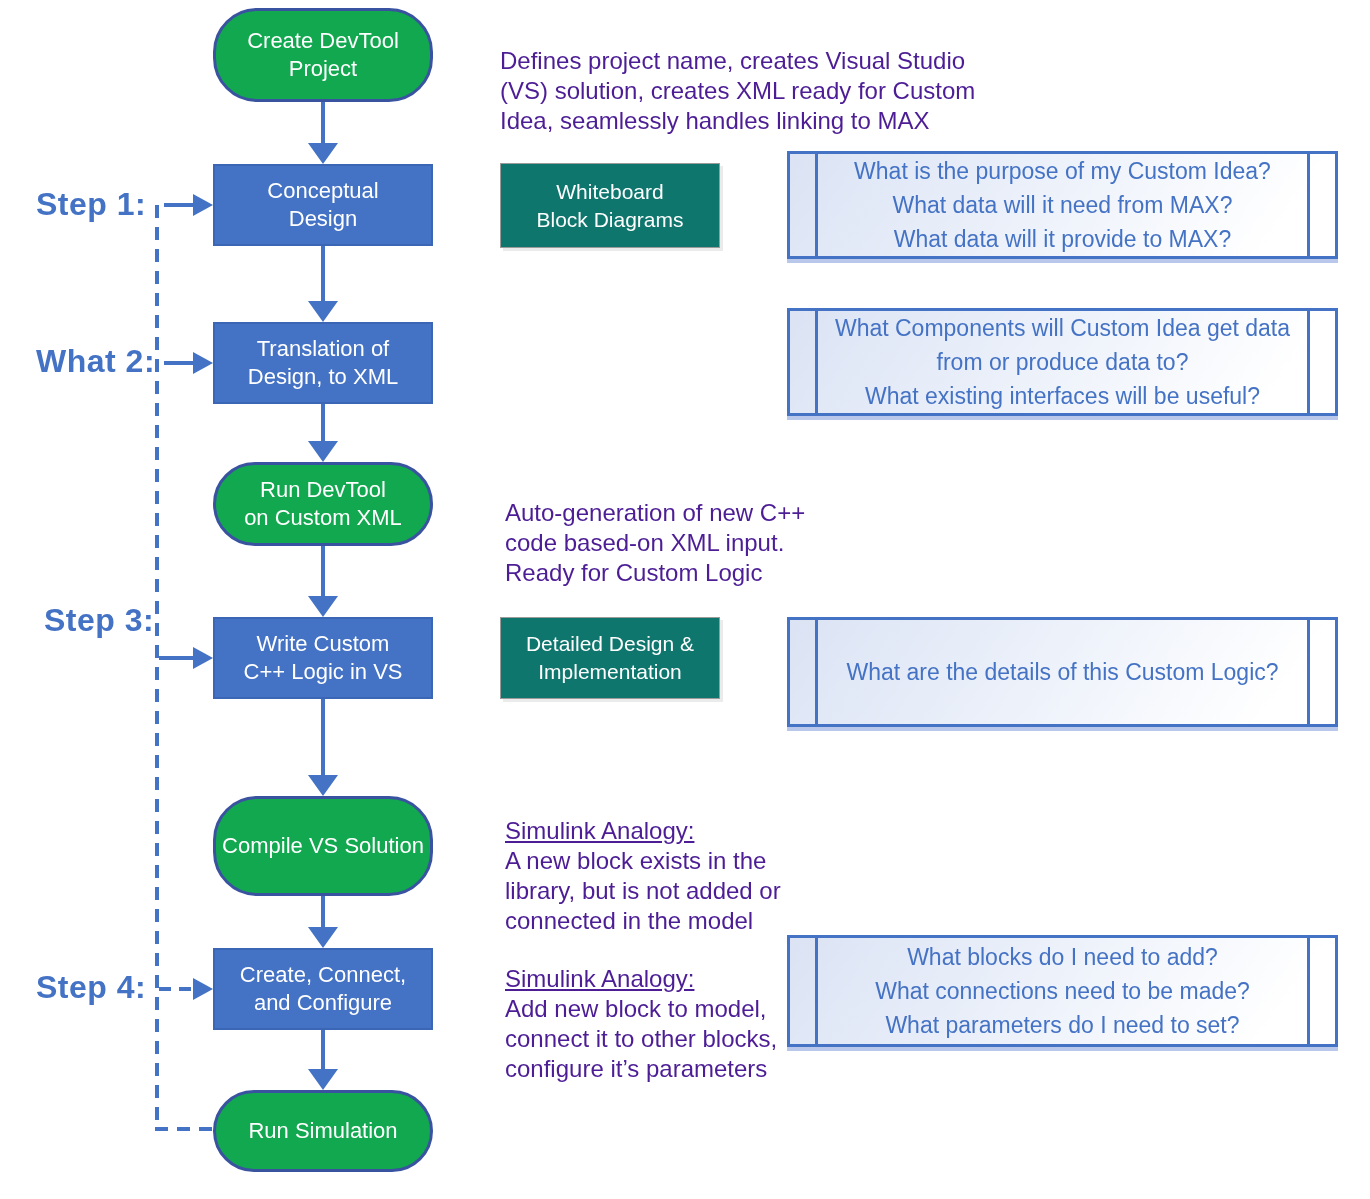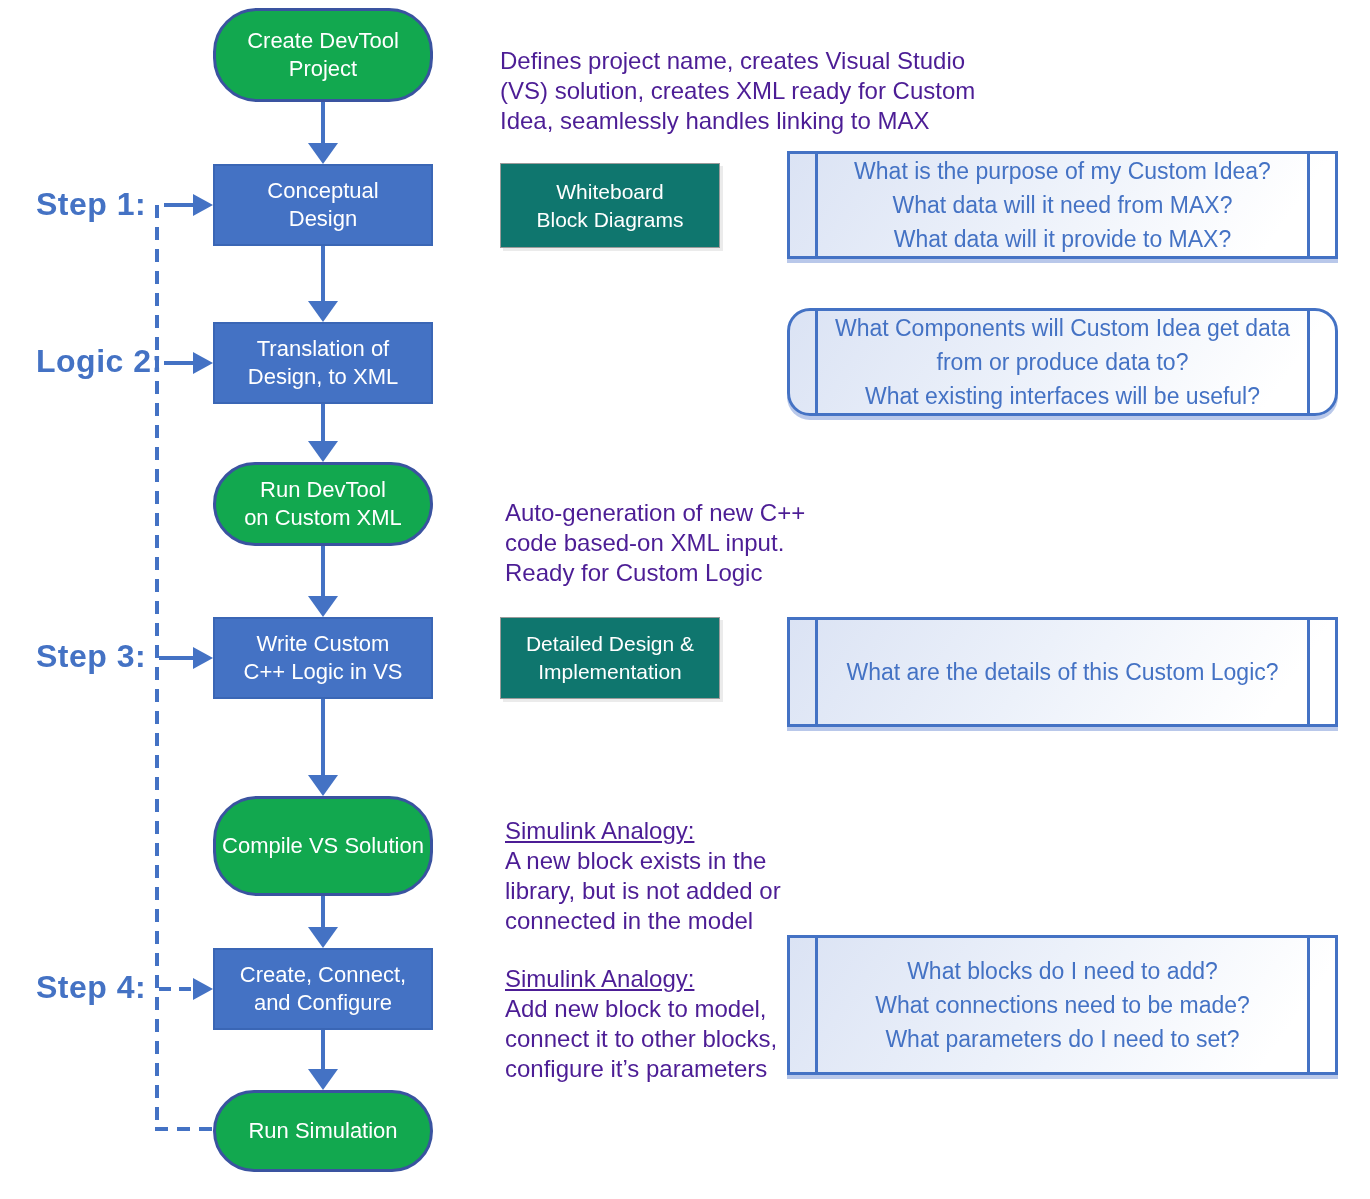--- a/index.html
+++ b/index.html
@@ -83,22 +83,22 @@
 </style>
 </head>
 <body>
 
 <div class="canvas">
 
   <div class="dash-v"></div>
   <div class="dash-h"></div>
 
   <div class="step-label" style="top:186px;">Step 1:</div>
-  <div class="step-label" style="top:343px;">Logic 2:</div>
-  <div class="step-label" style="top:638px;">Step 3:</div>
+  <div class="step-label" style="top:343px;">What 2:</div>
+  <div class="step-label" style="top:602px;margin-left:8px;">Step 3:</div>
   <div class="step-label" style="top:969px;">Step 4:</div>
 
   <div class="harrow" style="left:164px;top:194px;width:49px;">
     <div class="hline" style="width:31px;"></div>
     <div class="htri"></div>
   </div>
   <div class="harrow" style="left:164px;top:352px;width:49px;">
     <div class="hline" style="width:31px;"></div>
     <div class="htri"></div>
   </div>
@@ -183,33 +183,33 @@
 configure it’s parameters</span>
   </div>
 
   <div class="qpanel" style="top:151px;height:108px;">
     <div class="qrule left"></div>
     <div class="qrule right"></div>
     <div class="qtext">What is the purpose of my Custom Idea?
 What data will it need from MAX?
 What data will it provide to MAX?</div>
   </div>
-  <div class="qpanel" style="top:308px;height:108px;border-radius:23px;">
+  <div class="qpanel" style="top:308px;height:108px;">
     <div class="qrule left"></div>
     <div class="qrule right"></div>
     <div class="qtext">What Components will Custom Idea get data
 from or produce data to?
 What existing interfaces will be useful?</div>
   </div>
   <div class="qpanel" style="top:617px;height:110px;">
     <div class="qrule left"></div>
     <div class="qrule right"></div>
     <div class="qtext">What are the details of this Custom Logic?</div>
   </div>
-  <div class="qpanel" style="top:935px;height:140px;">
+  <div class="qpanel" style="top:935px;height:112px;">
     <div class="qrule left"></div>
     <div class="qrule right"></div>
     <div class="qtext">What blocks do I need to add?
 What connections need to be made?
 What parameters do I need to set?</div>
   </div>
 
 </div>
 
 </body></html>

